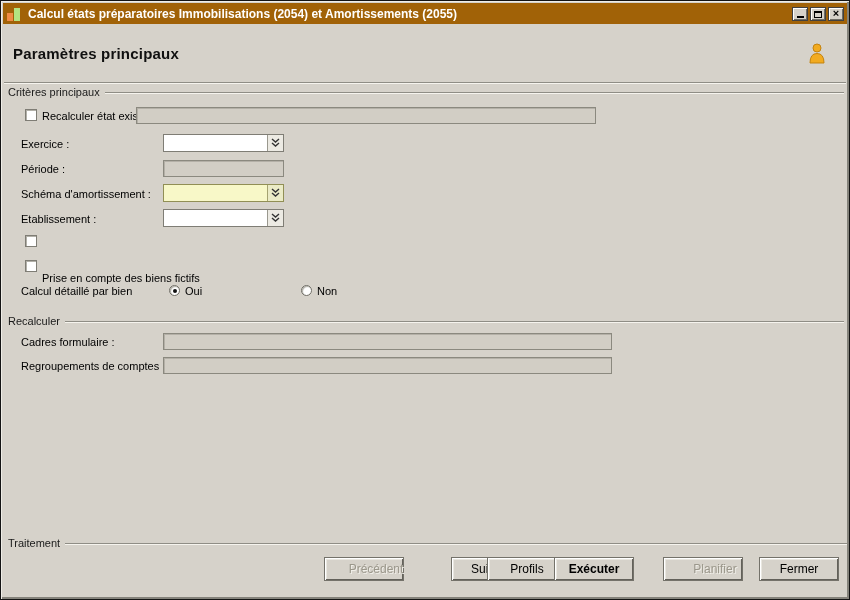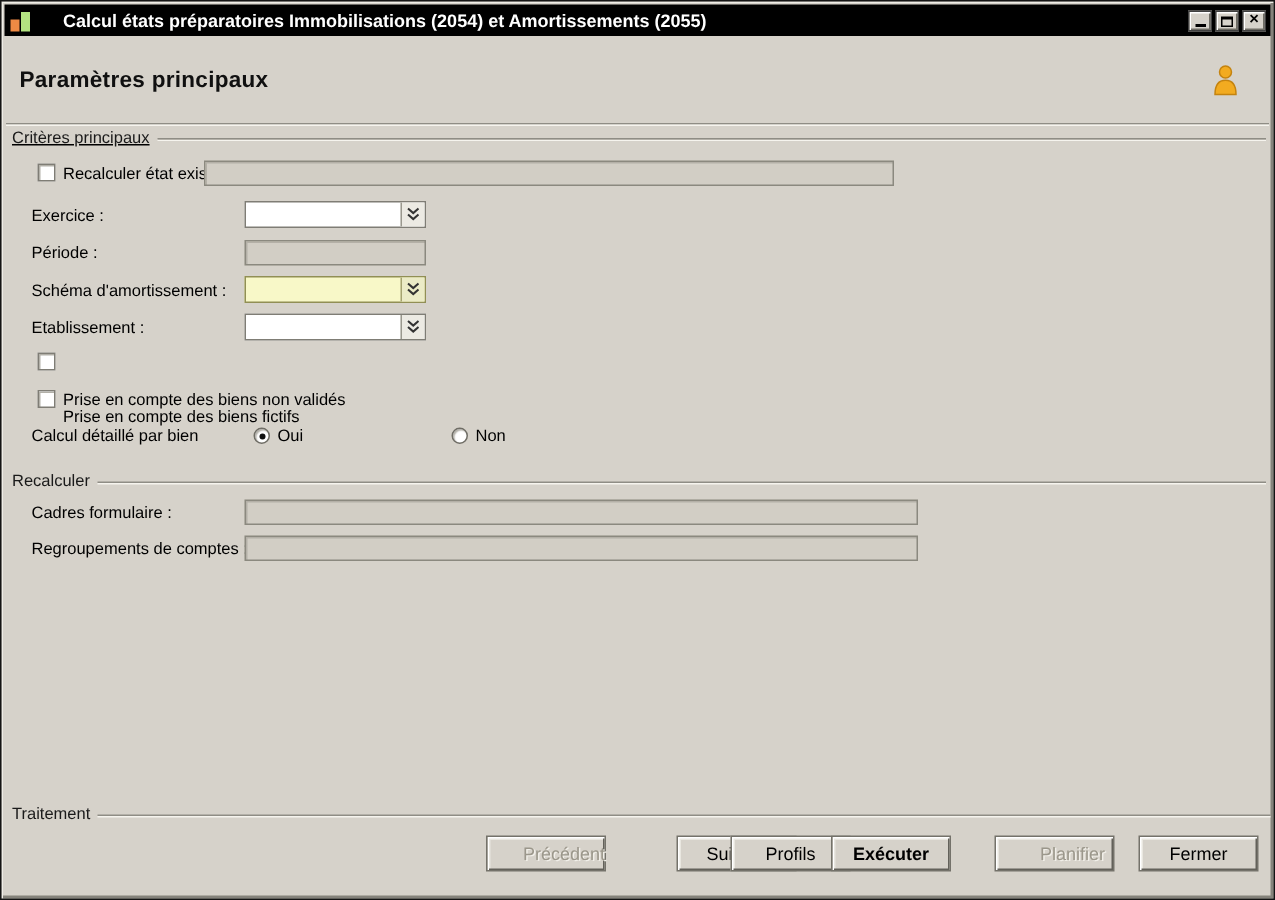--- a/index.html
+++ b/index.html
@@ -10,22 +10,22 @@
     position:relative; width:850px; height:600px;
     background:#d6d2ca;
     border:1px solid #141414;
     box-shadow: inset 1px 1px 0 #efede7, inset -2px -2px 0 #85837b;
     overflow:hidden;
   }
 
   
   .titlebar {
     position:absolute; left:2px; top:2px; right:2px; height:21px;
-    background:#000000;
-    display:flex; align-items:center; padding:0 3px;gap:14px;
+    background:#a16207;
+    display:flex; align-items:center; padding:0 3px;
   }
   .app-icon { width:16px; height:16px; position:relative; flex:0 0 auto; }
   .app-icon .bar-orange { position:absolute; left:1px; top:7px; width:6px; height:8px; background:#ef8a44; }
   .app-icon .bar-green  { position:absolute; left:8px; top:2px; width:6px; height:13px; background:#b3e381; }
   .title-text { color:#ffffff; font-weight:bold; font-size:12px; margin-left:6px; white-space:nowrap; overflow:hidden; }
   .win-buttons { margin-left:auto; display:flex; gap:2px; }
   .win-btn {
     width:16px; height:14px; background:#d6d2ca;
     border:1px solid #404040;
     box-shadow: inset 1px 1px 0 #ffffff, inset -1px -1px 0 #6f6d65;
@@ -119,21 +119,21 @@
 
   <div class="page-title">Paramètres principaux</div>
   <div class="user-icon">
     <svg width="22" height="24" viewBox="0 0 22 24">
       <circle cx="11" cy="6" r="4" fill="#f2ab20" stroke="#c4830f" stroke-width="1"></circle>
       <path d="M4 21 Q4 11.5 11 11.5 Q18 11.5 18 21 Z" fill="#f2ab20" stroke="#c4830f" stroke-width="1"></path>
     </svg>
   </div>
   <div class="header-sep"></div>
 
-  <div class="group-header" style="left:7px; right:5px; top:85px;text-decoration:underline;">
+  <div class="group-header" style="left:7px; right:5px; top:85px;">
     <span class="group-label">Critères principaux</span>
     <span class="group-rule"></span>
   </div>
 
   <div class="checkbox" style="left:24px; top:108px;"></div>
   <div class="form-label" style="left:41px; top:109px;">Recalculer état existant :</div>
   <div class="input-disabled" style="left:135px; top:106px; width:460px;"></div>
 
   <div class="form-label" style="left:20px; top:137px;">Exercice :</div>
   <div class="combo" style="left:162px; top:133px; width:121px;">
@@ -168,21 +168,20 @@
         <path d="M1 1 L4.5 4 L8 1" stroke="#333" stroke-width="1.4" fill="none"></path>
         <path d="M1 5 L4.5 8 L8 5" stroke="#333" stroke-width="1.4" fill="none"></path>
       </svg>
     </div>
   </div>
 
   <div class="checkbox" style="left:24px; top:234px;"></div>
   <div class="form-label" style="left:41px; top:235px;margin-top:36px;">Prise en compte des biens fictifs</div>
 
   <div class="checkbox" style="left:24px; top:259px;"></div>
-  <div class="form-label" style="left:41px; top:260px;">Prise en compte des biens non validés</div>
 
   <div class="form-label" style="left:20px; top:284px;">Calcul détaillé par bien</div>
   <div class="radio checked" style="left:168px; top:284px;"></div>
   <div class="form-label" style="left:184px; top:284px;">Oui</div>
   <div class="radio" style="left:300px; top:284px;"></div>
   <div class="form-label" style="left:316px; top:284px;">Non</div>
 
   <div class="group-header" style="left:7px; right:5px; top:314px;">
     <span class="group-label">Recalculer</span>
     <span class="group-rule"></span>

